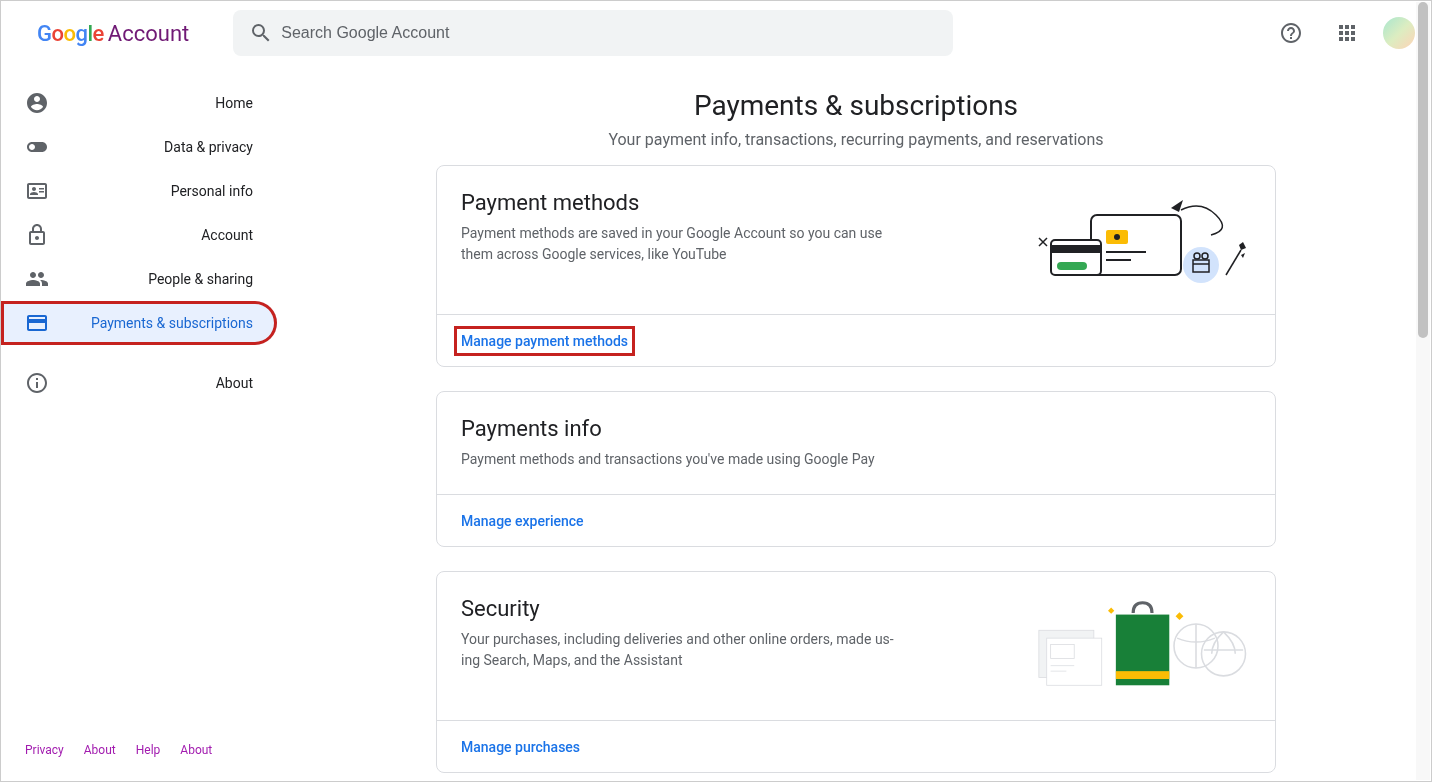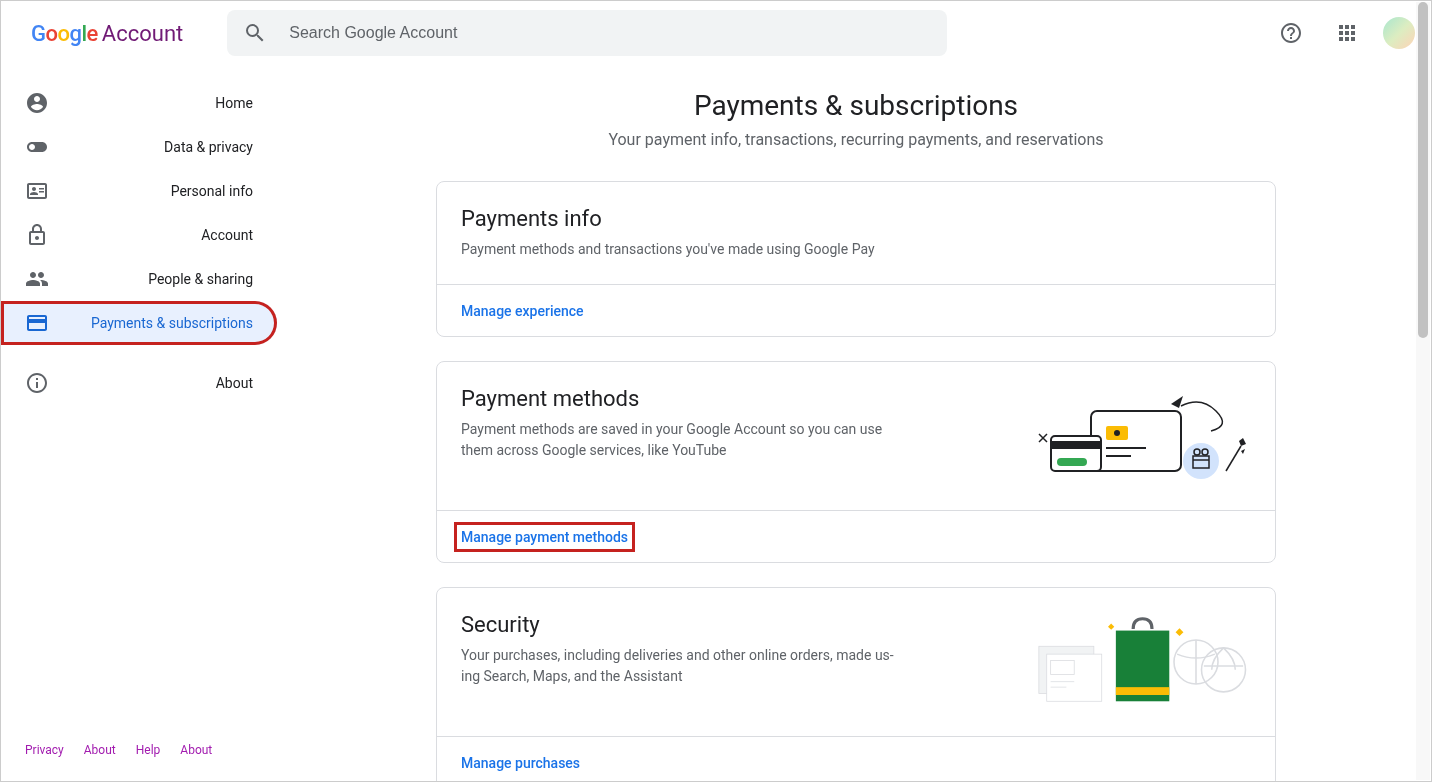--- a/index.html
+++ b/index.html
@@ -19,21 +19,21 @@
       display: flex;
       align-items: center;
       height: 64px;
       padding: 0 16px;
       gap: 24px;
     }
     .logo {
       display: flex;
       align-items: center;
       gap: 4px;
-      margin-left: 14px;
+      margin-left: 20px;
     }
     .logo-google {
       font-size: 22px;
       font-weight: 500;
       letter-spacing: -0.5px;
     }
     .g1 { color: #4285F4; }
     .g2 { color: #EA4335; }
     .g3 { color: #FBBC05; }
     .g4 { color: #4285F4; }
@@ -45,21 +45,21 @@
       font-weight: 400;
     }
     .search-bar {
       flex: 0 0 720px;
       height: 46px;
       background: #f1f3f4;
       border-radius: 8px;
       display: flex;
       align-items: center;
       padding: 0 16px;
-      gap: 22px;
+      gap: 8px;
       margin-left: 20px;
     }
     .search-bar svg { fill: #5f6368; }
     .search-input {
       border: none;
       background: transparent;
       outline: none;
       font-size: 16px;
       flex: 1;
       color: #202124;
@@ -146,21 +146,21 @@
       text-align: center;
       font-size: 28px;
       font-weight: 400;
       color: #202124;
       margin-bottom: 8px;
     }
     .page-subtitle {
       text-align: center;
       font-size: 16px;
       color: #5f6368;
-      margin-bottom: 32px;
+      margin-bottom: 16px;
     }
     .content-wrap {
       max-width: 840px;
       margin: 0 auto;
     }
     
     
     .card {
       border: 1px solid #dadce0;
       border-radius: 8px;
@@ -308,32 +308,20 @@
       <span>About</span>
       <span>Help</span>
       <span>About</span>
     </div>
   </div>
 
   <div class="main">
     <div class="content-wrap">
       <h1 class="page-title">Payments &amp; subscriptions</h1>
       <p class="page-subtitle">Your payment info, transactions, recurring payments, and reservations</p>
-
-      <div class="card">
-        <div class="card-body">
-          <div class="card-text">
-            <h2 class="card-title">Payments info</h2>
-            <p class="card-desc">Payment methods and transactions you've made using Google Pay</p>
-          </div>
-        </div>
-        <div class="card-action">
-          <span class="card-link">Manage experience</span>
-        </div>
-      </div>
 
       <div class="card">
         <div class="card-body">
           <div class="card-text">
             <h2 class="card-title">Payment methods</h2>
             <p class="card-desc">Payment methods are saved in your Google Account so you can use them across Google services, like YouTube</p>
           </div>
           <div class="card-illustration">
             <svg width="220" height="100" viewBox="0 0 220 100">
               <path d="M 150 20 Q 170 10 185 25 Q 200 40 180 45" fill="none" stroke="#202124" stroke-width="1.5"></path>
@@ -359,20 +347,32 @@
           </div>
         </div>
         <div class="card-action">
           <span class="card-link highlighted">Manage payment methods</span>
         </div>
       </div>
 
       <div class="card">
         <div class="card-body">
           <div class="card-text">
+            <h2 class="card-title">Payments info</h2>
+            <p class="card-desc">Payment methods and transactions you've made using Google Pay</p>
+          </div>
+        </div>
+        <div class="card-action">
+          <span class="card-link">Manage experience</span>
+        </div>
+      </div>
+
+      <div class="card">
+        <div class="card-body">
+          <div class="card-text">
             <h2 class="card-title">Security</h2>
             <p class="card-desc">Your purchases, including deliveries and other online orders, made us­ing Search, Maps, and the Assistant</p>
           </div>
           <div class="card-illustration">
             <svg width="280" height="120" viewBox="0 0 280 120">
               <rect x="10" y="40" width="70" height="60" fill="#f1f3f4" stroke="#dadce0" stroke-width="1"></rect>
               <rect x="20" y="50" width="70" height="60" fill="#fff" stroke="#dadce0" stroke-width="1"></rect>
               <rect x="25" y="58" width="30" height="18" fill="none" stroke="#dadce0" stroke-width="1"></rect>
               <line x1="25" y1="85" x2="55" y2="85" stroke="#dadce0" stroke-width="1"></line>
               <line x1="25" y1="92" x2="45" y2="92" stroke="#dadce0" stroke-width="1"></line>

